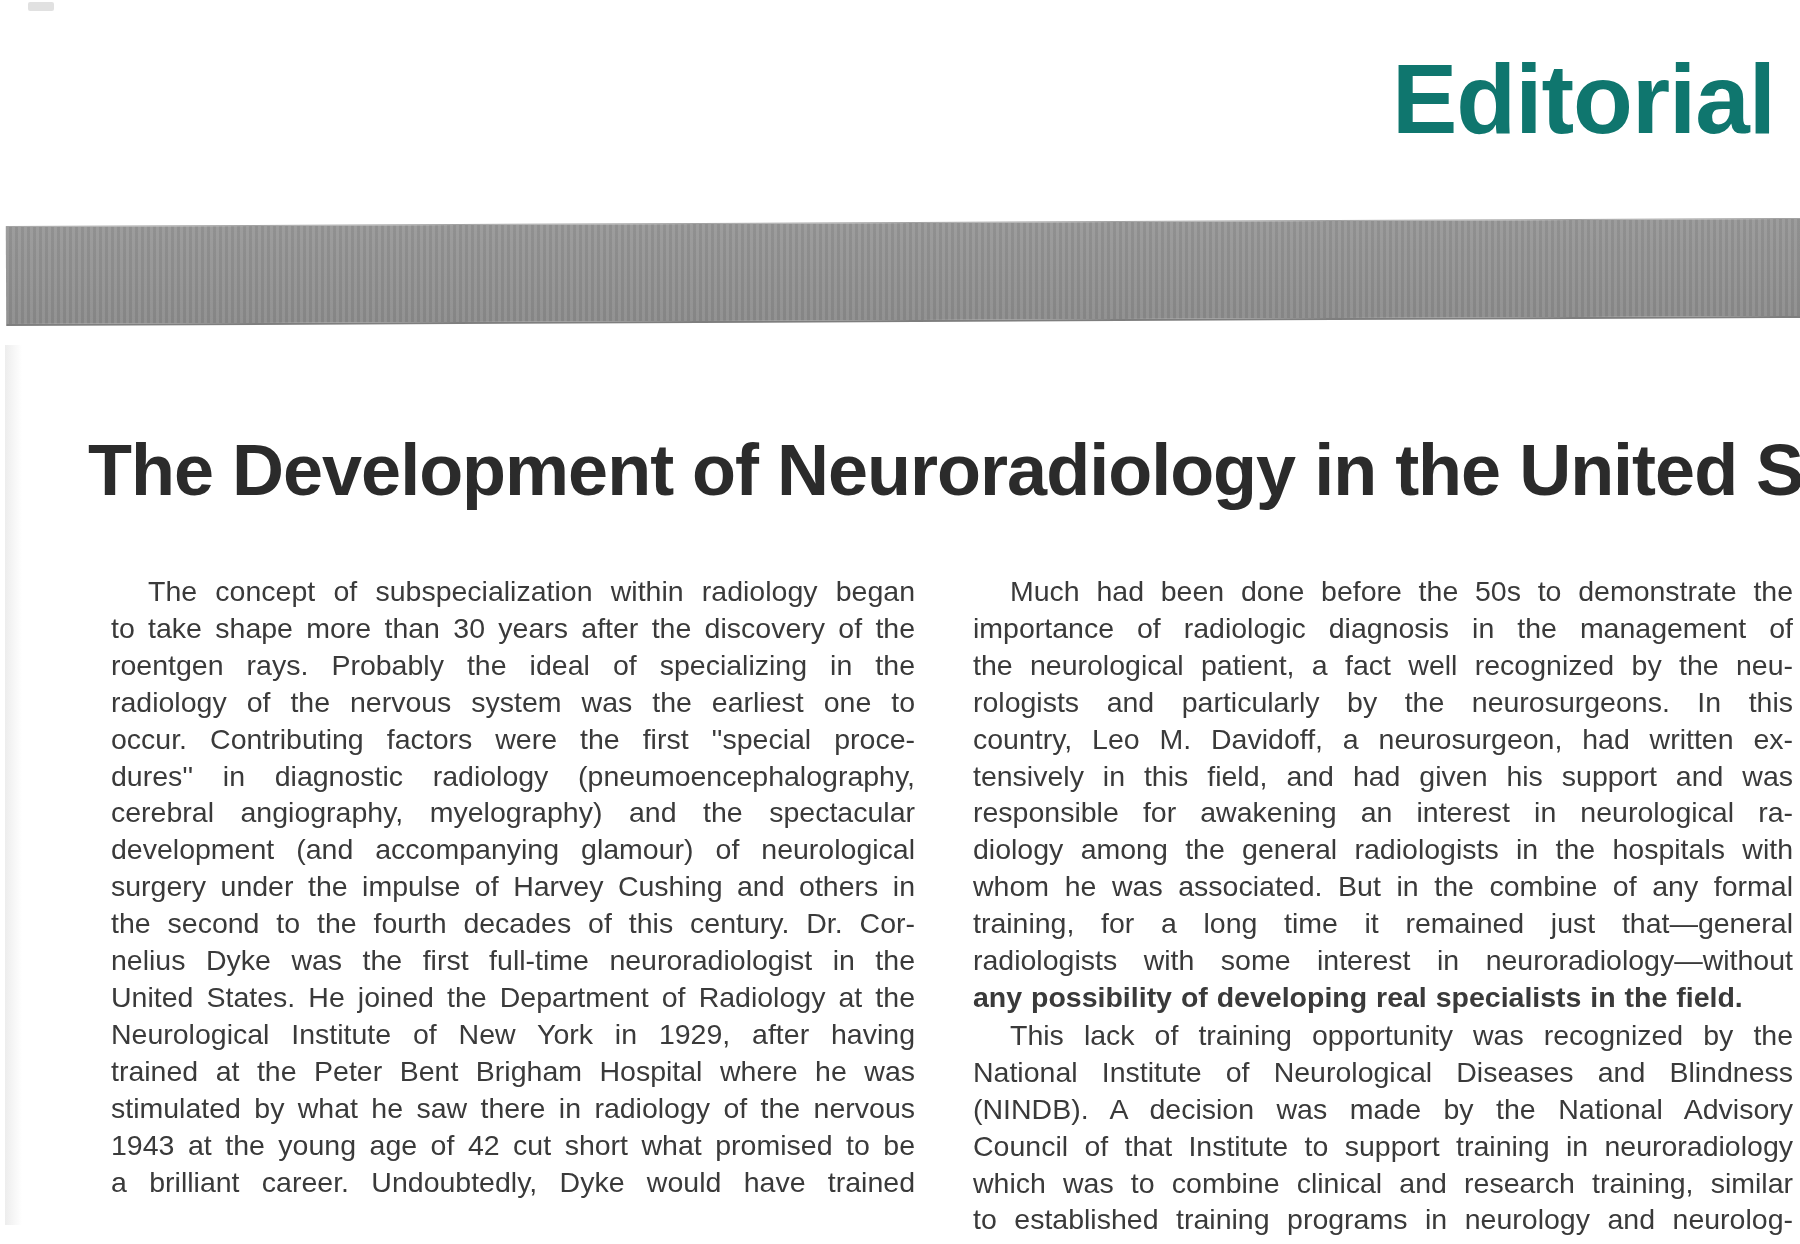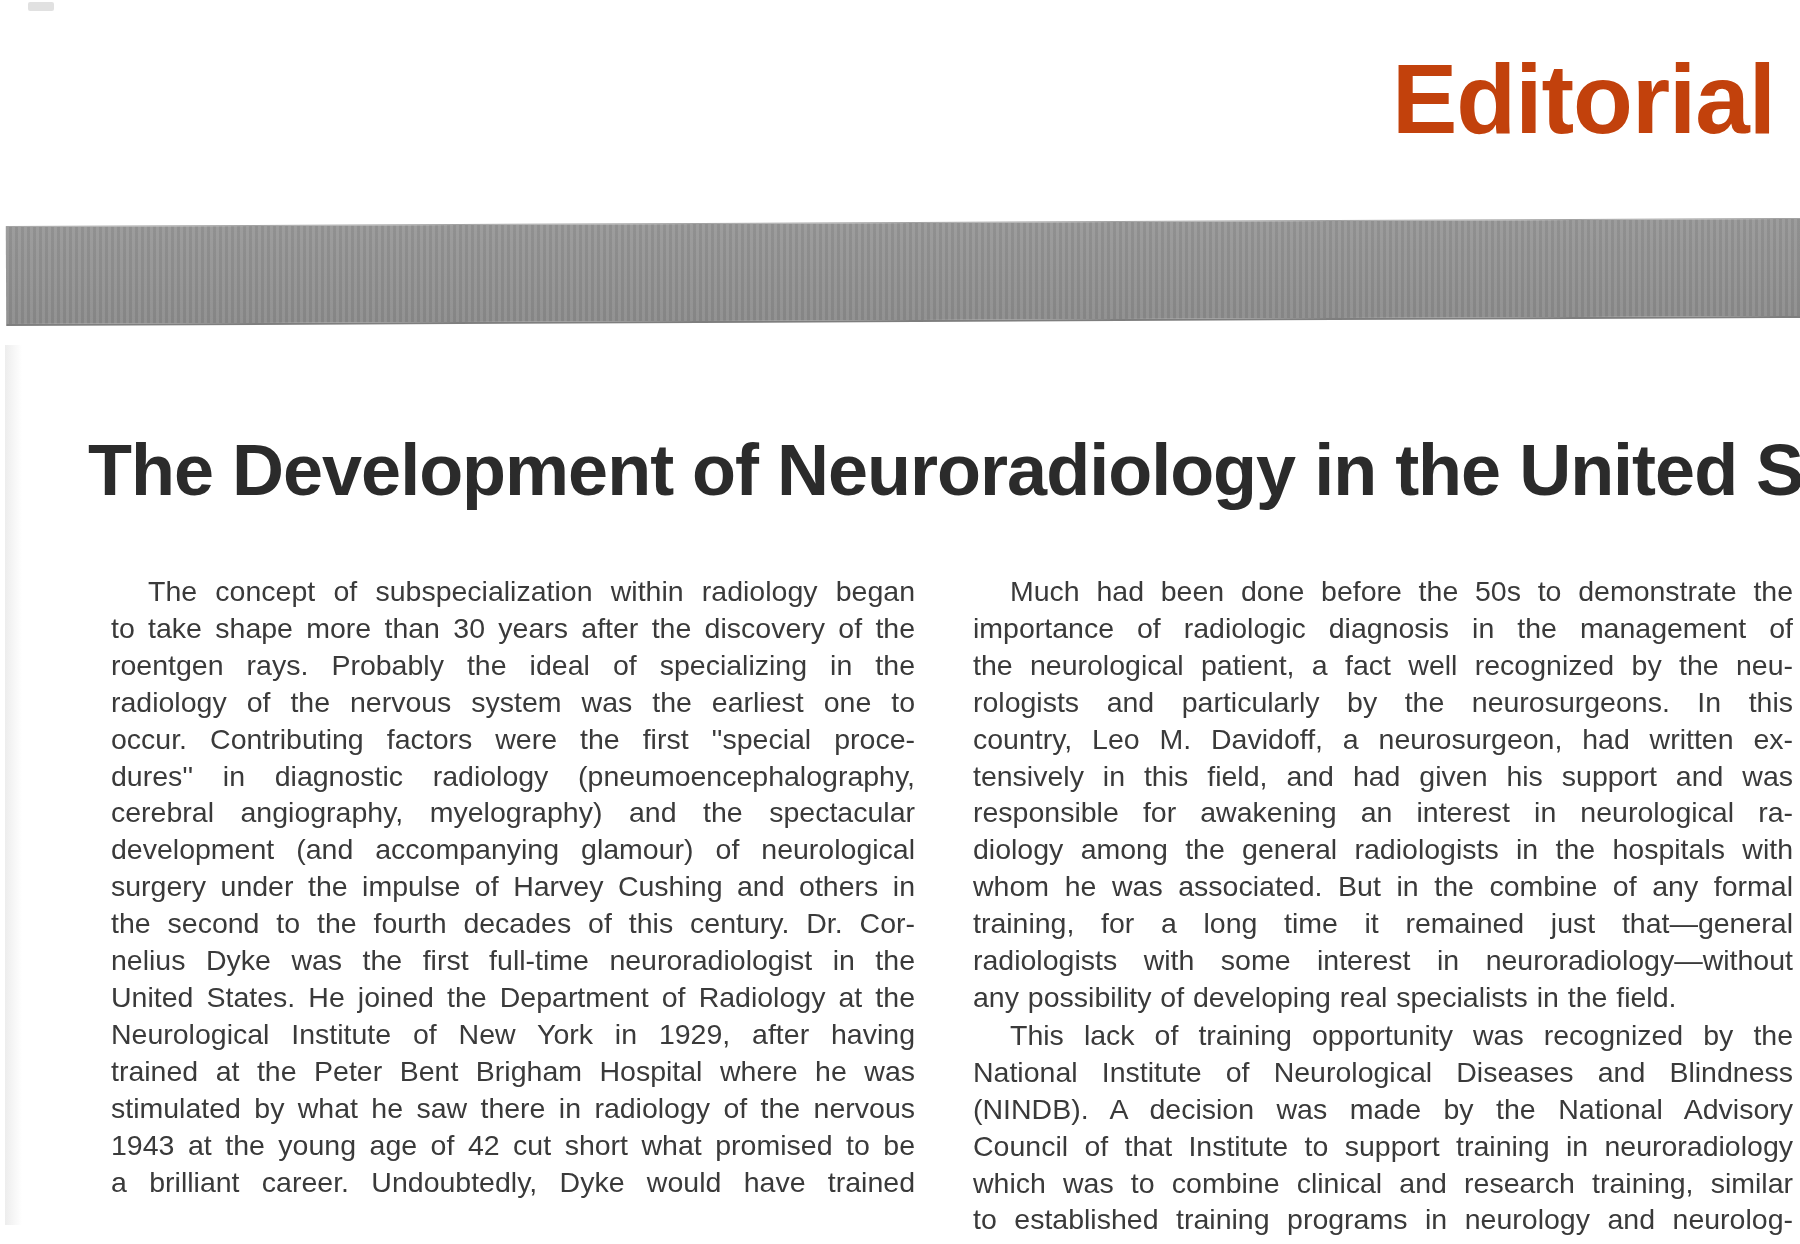--- a/index.html
+++ b/index.html
@@ -22,21 +22,21 @@
   }
   
   .section-heading {
     position: absolute;
     top: 48px;
     right: 25px;
     font-size: 98px;
     line-height: 1.05;
     font-weight: bold;
     letter-spacing: -1px;
-    color: #c2410c;
+    color: #0f766e;
   }
   
   .divider-bar {
     position: absolute;
     left: 6px;
     top: 222px;
     width: 1800px;
     height: 97px;
     background:
       repeating-linear-gradient(90deg,
@@ -74,21 +74,21 @@
   .column-left  { left: 110px; width: 806px; }
   .column-right { left: 972px; width: 822px; }
   .para { margin: 1px; padding: 0; }
   .tline {
     text-align: justify;
     text-align-last: justify;
     white-space: normal;
     word-spacing: 1px;
   }
   .tline.indent { text-indent: 37px; }
-  .tline.lastline { text-align-last: left; }
+  .tline.lastline { text-align-last: left; font-weight: bold; }
   
   .scan-blob {
     position: absolute;
     left: 28px;
     top: 2px;
     width: 26px;
     height: 9px;
     background: #c9c9c9;
     opacity: 0.55;
     border-radius: 2px;

